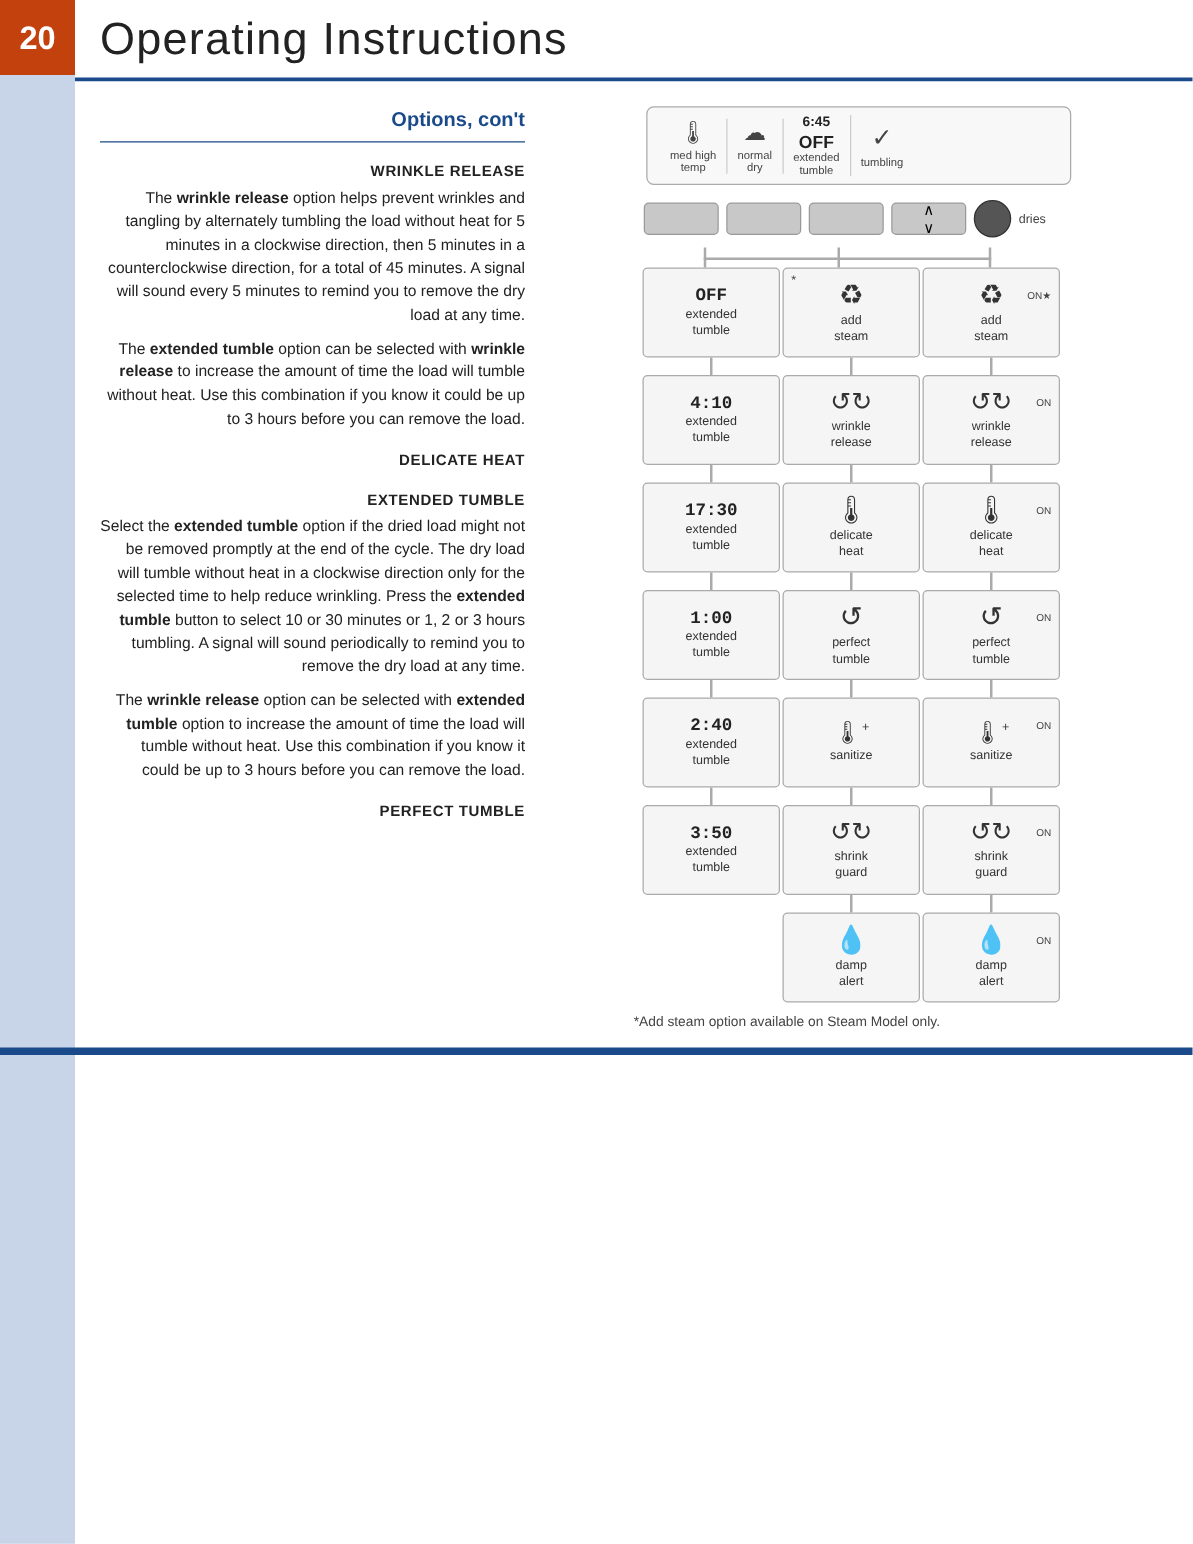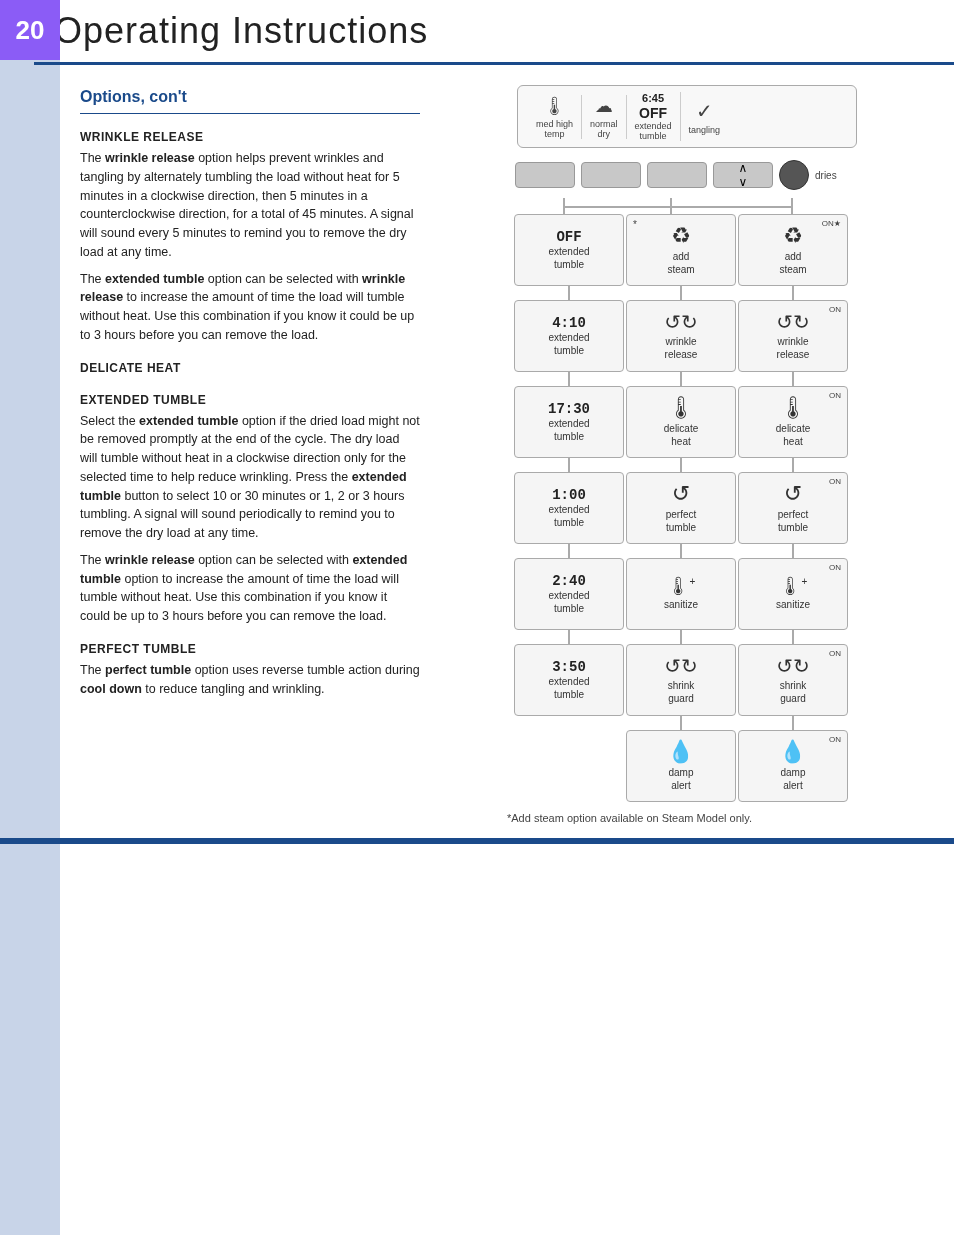--- a/index.html
+++ b/index.html
@@ -2,34 +2,34 @@
 <html><head>
   <meta charset="utf-8">
   <style>
     * { box-sizing: border-box; margin: 0; padding: 0; }
     body { font-family: Arial, sans-serif; background: #fff; width: 954px; min-height: 1235px; position: relative; }
 
     
     .page-tab {
       position: absolute;
       top: 0; left: 0;
-      background: #8b5cf6;
+      background: #c2410c;
       color: #fff;
       width: 60px;
       height: 60px;
       display: flex;
       align-items: center;
       justify-content: center;
       font-size: 26px;
       font-weight: bold;
     }
 
     
     .page-header {
-      margin-left: 34px;
+      margin-left: 60px;
       padding: 10px 20px 10px 20px;
       border-bottom: 3px solid #1a4a8a;
     }
     .page-header h1 {
       font-size: 36px;
       font-weight: 300;
       color: #222;
       letter-spacing: 1px;
     }
 
@@ -41,20 +41,21 @@
       gap: 20px;
     }
 
     
     .left-col {
       flex: 0 0 340px;
       max-width: 340px;
       font-size: 12.5px;
       line-height: 1.5;
       color: #222;
+      text-align: right;
     }
 
     .section-title {
       color: #1a4a8a;
       font-size: 16px;
       font-weight: bold;
       margin-bottom: 8px;
       border-bottom: 1.5px solid #1a4a8a;
       padding-bottom: 4px;
     }
@@ -156,21 +157,21 @@
       border: 1.5px solid #aaa;
       border-radius: 4px;
       background: #f5f5f5;
     }
     .option-icon { font-size: 22px; margin-bottom: 3px; line-height: 1; }
     .option-label { font-size: 10px; line-height: 1.3; }
     .option-time { font-size: 14px; font-weight: bold; color: #222; font-family: 'Courier New', monospace; }
 
     .on-badge {
       position: absolute;
-      top: 4px;
+      top: 17px;
       right: 6px;
       font-size: 8px;
       color: #444;
     }
     .star-badge {
       position: absolute;
       top: 4px;
       left: 6px;
       font-size: 10px;
       color: #444;
@@ -229,42 +230,41 @@
       <p>The <strong>wrinkle release</strong> option helps prevent wrinkles and tangling by alternately tumbling the load without heat for 5 minutes in a clockwise direction, then 5 minutes in a counterclockwise direction, for a total of 45 minutes. A signal will sound every 5 minutes to remind you to remove the dry load at any time.</p>
       <p>The <strong>extended tumble</strong> option can be selected with <strong>wrinkle release</strong> to increase the amount of time the load will tumble without heat. Use this combination if you know it could be up to 3 hours before you can remove the load.</p>
 
       <div class="sub-heading">DELICATE HEAT</div>
 
       <div class="sub-heading">EXTENDED TUMBLE</div>
       <p>Select the <strong>extended tumble</strong> option if the dried load might not be removed promptly at the end of the cycle. The dry load will tumble without heat in a clockwise direction only for the selected time to help reduce wrinkling. Press the <strong>extended tumble</strong> button to select 10 or 30 minutes or 1, 2 or 3 hours tumbling. A signal will sound periodically to remind you to remove the dry load at any time.</p>
       <p>The <strong>wrinkle release</strong> option can be selected with <strong>extended tumble</strong> option to increase the amount of time the load will tumble without heat. Use this combination if you know it could be up to 3 hours before you can remove the load.</p>
 
       <div class="sub-heading">PERFECT TUMBLE</div>
-      <p>The <strong>perfect tumble</strong> option uses reverse tumble action during <strong>cool down</strong> to reduce tangling and wrinkling.</p>
     </div>
 
     <div class="right-col">
 
       <div class="display-panel">
         <div class="display-section">
           <div class="display-icon">🌡</div>
           <div class="display-label">med high<br>temp</div>
         </div>
         <div class="display-section">
           <div class="display-icon">☁</div>
           <div class="display-label">normal<br>dry</div>
         </div>
         <div class="display-section">
           <div class="display-time">6:45</div>
           <div class="display-off">OFF</div>
           <div class="display-label">extended<br>tumble</div>
         </div>
         <div class="display-section">
           <div class="display-icon" style="font-size:20px;">✓</div>
-          <div class="display-label">tangling</div>
+          <div class="display-label">tumbling</div>
         </div>
       </div>
 
       <div style="display:flex; align-items:center; gap:6px; margin-bottom:8px; width:360px; padding-left:8px;">
         <div class="ctrl-btn"></div>
         <div class="ctrl-btn"></div>
         <div class="ctrl-btn"></div>
         <div class="ctrl-btn-arrow">
           <span>∧<br>∨</span>
         </div>

